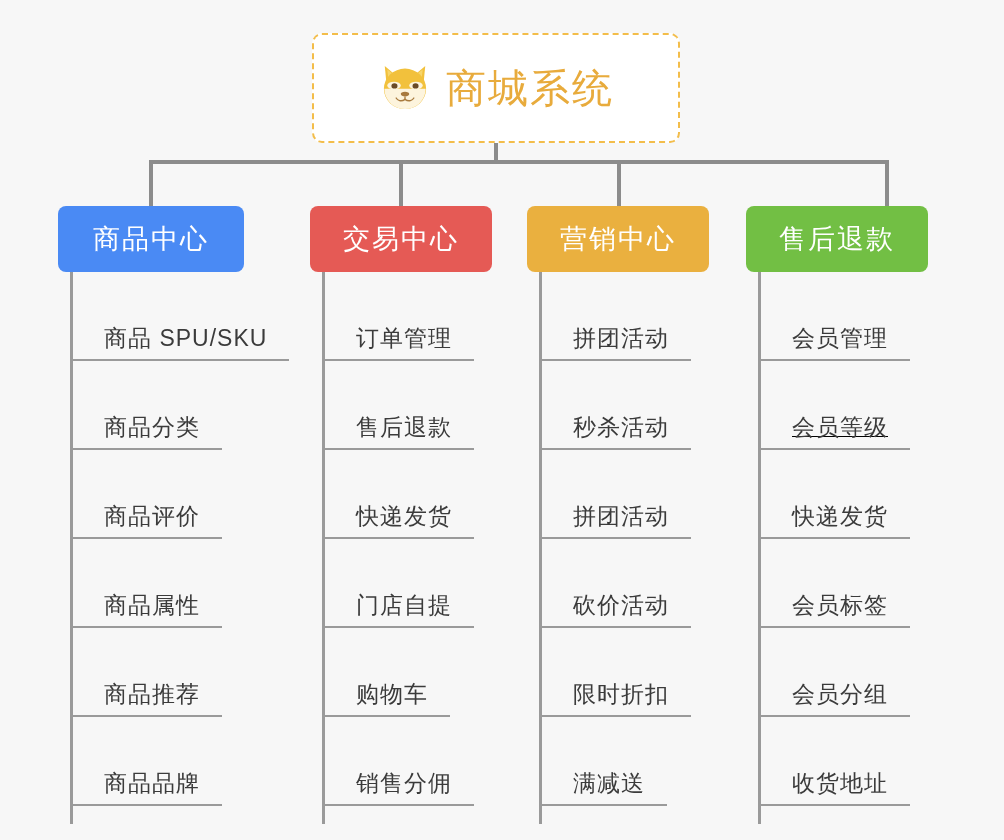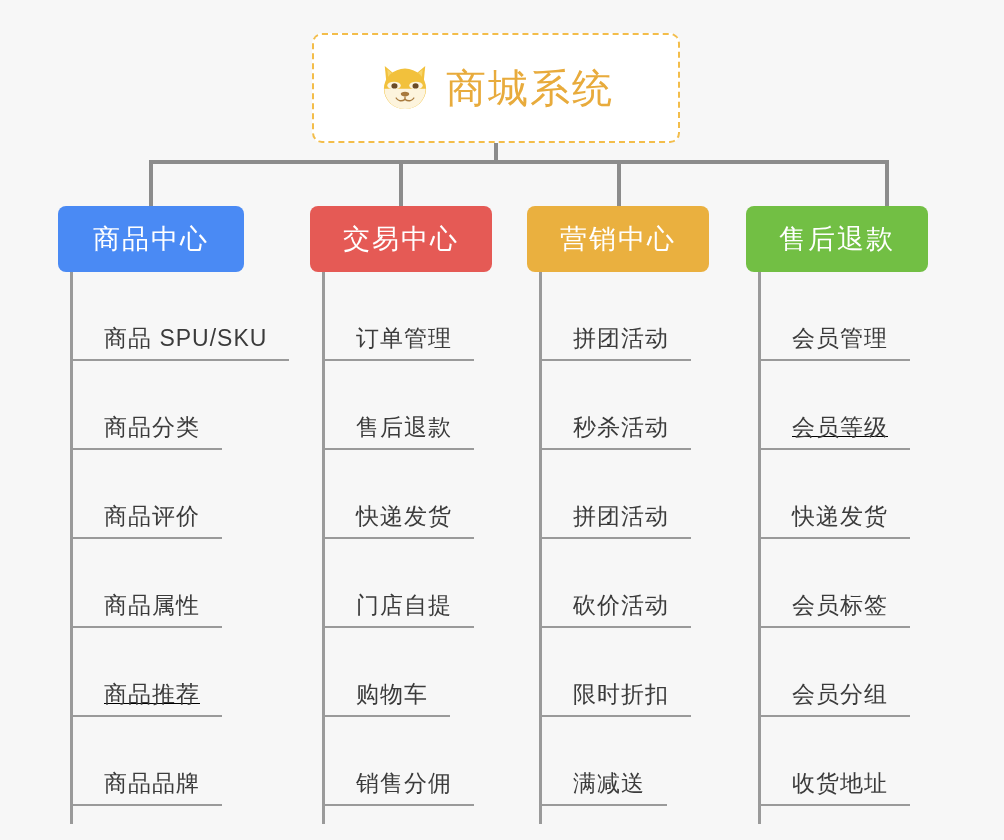--- a/index.html
+++ b/index.html
@@ -153,21 +153,21 @@
     </div>
     <div class="leaf-item" style="top:89px;">
       <div class="leaf-inner"><span class="leaf-label">商品分类</span></div>
     </div>
     <div class="leaf-item" style="top:178px;">
       <div class="leaf-inner"><span class="leaf-label">商品评价</span></div>
     </div>
     <div class="leaf-item" style="top:267px;">
       <div class="leaf-inner"><span class="leaf-label">商品属性</span></div>
     </div>
-    <div class="leaf-item" style="top:356px;text-decoration:underline;">
+    <div class="leaf-item" style="top:356px;">
       <div class="leaf-inner"><span class="leaf-label">商品推荐</span></div>
     </div>
     <div class="leaf-item" style="top:445px;">
       <div class="leaf-inner"><span class="leaf-label">商品品牌</span></div>
     </div>
   </div>
 
   <div class="cat-box" style="left:310px; width:182px; background:#e55a55;">
     <span class="cat-label">交易中心</span>
   </div>

